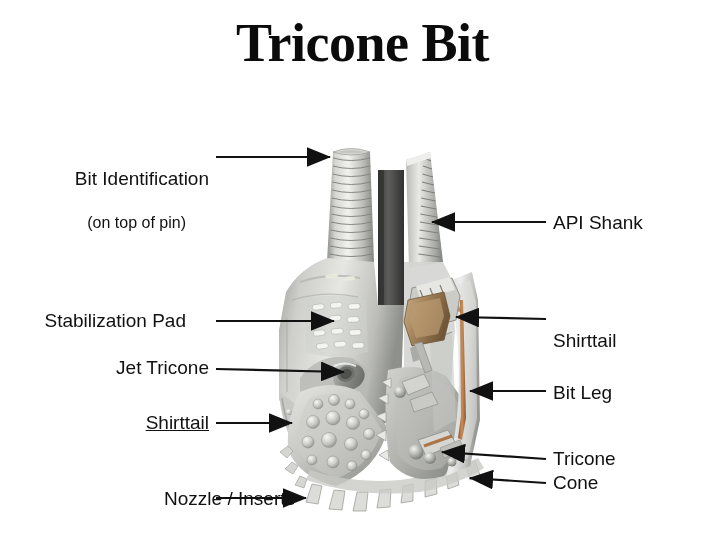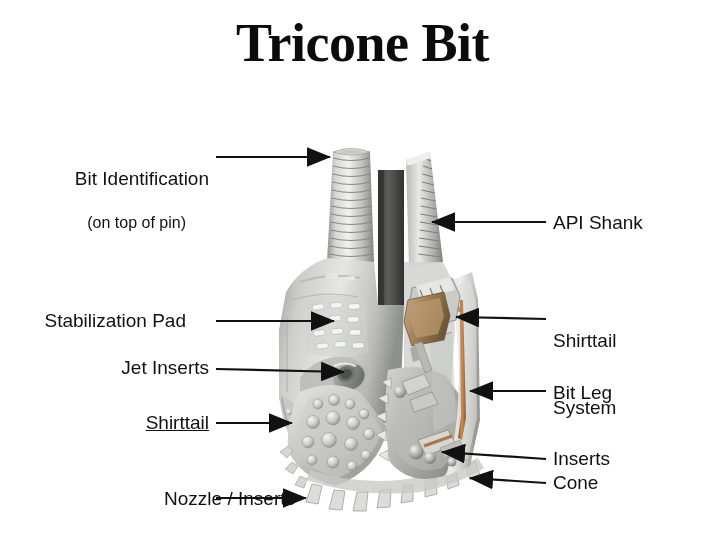--- a/index.html
+++ b/index.html
@@ -325,26 +325,25 @@
   </g>
 </svg>
 </div>
 
 <div class="lbl r l-bitid">
   <span>Bit Identification</span>
   <span class="sub">(on top of pin)</span>
 </div>
 
 <div class="lbl r l-stab">Stabilization Pad</div>
-<div class="lbl r l-jet">Jet Inserts</div>
+<div class="lbl r l-jet">Jet Tricone</div>
 <div class="lbl r l-shirt">Shirttail</div>
 <div class="lbl r l-teeth">Nozzle / Inserts</div>
 
 <div class="lbl l l-api">API Shank</div>
 
 <div class="lbl l l-pcs">
   <div>Shirttail</div>
-  <div>System</div>
 </div>
 
 <div class="lbl l l-bitleg">Bit Leg</div>
-<div class="lbl l l-bear">Inserts</div>
+<div class="lbl l l-bear">Tricone</div>
 <div class="lbl l l-cone">Cone</div>
 
 </body></html>

